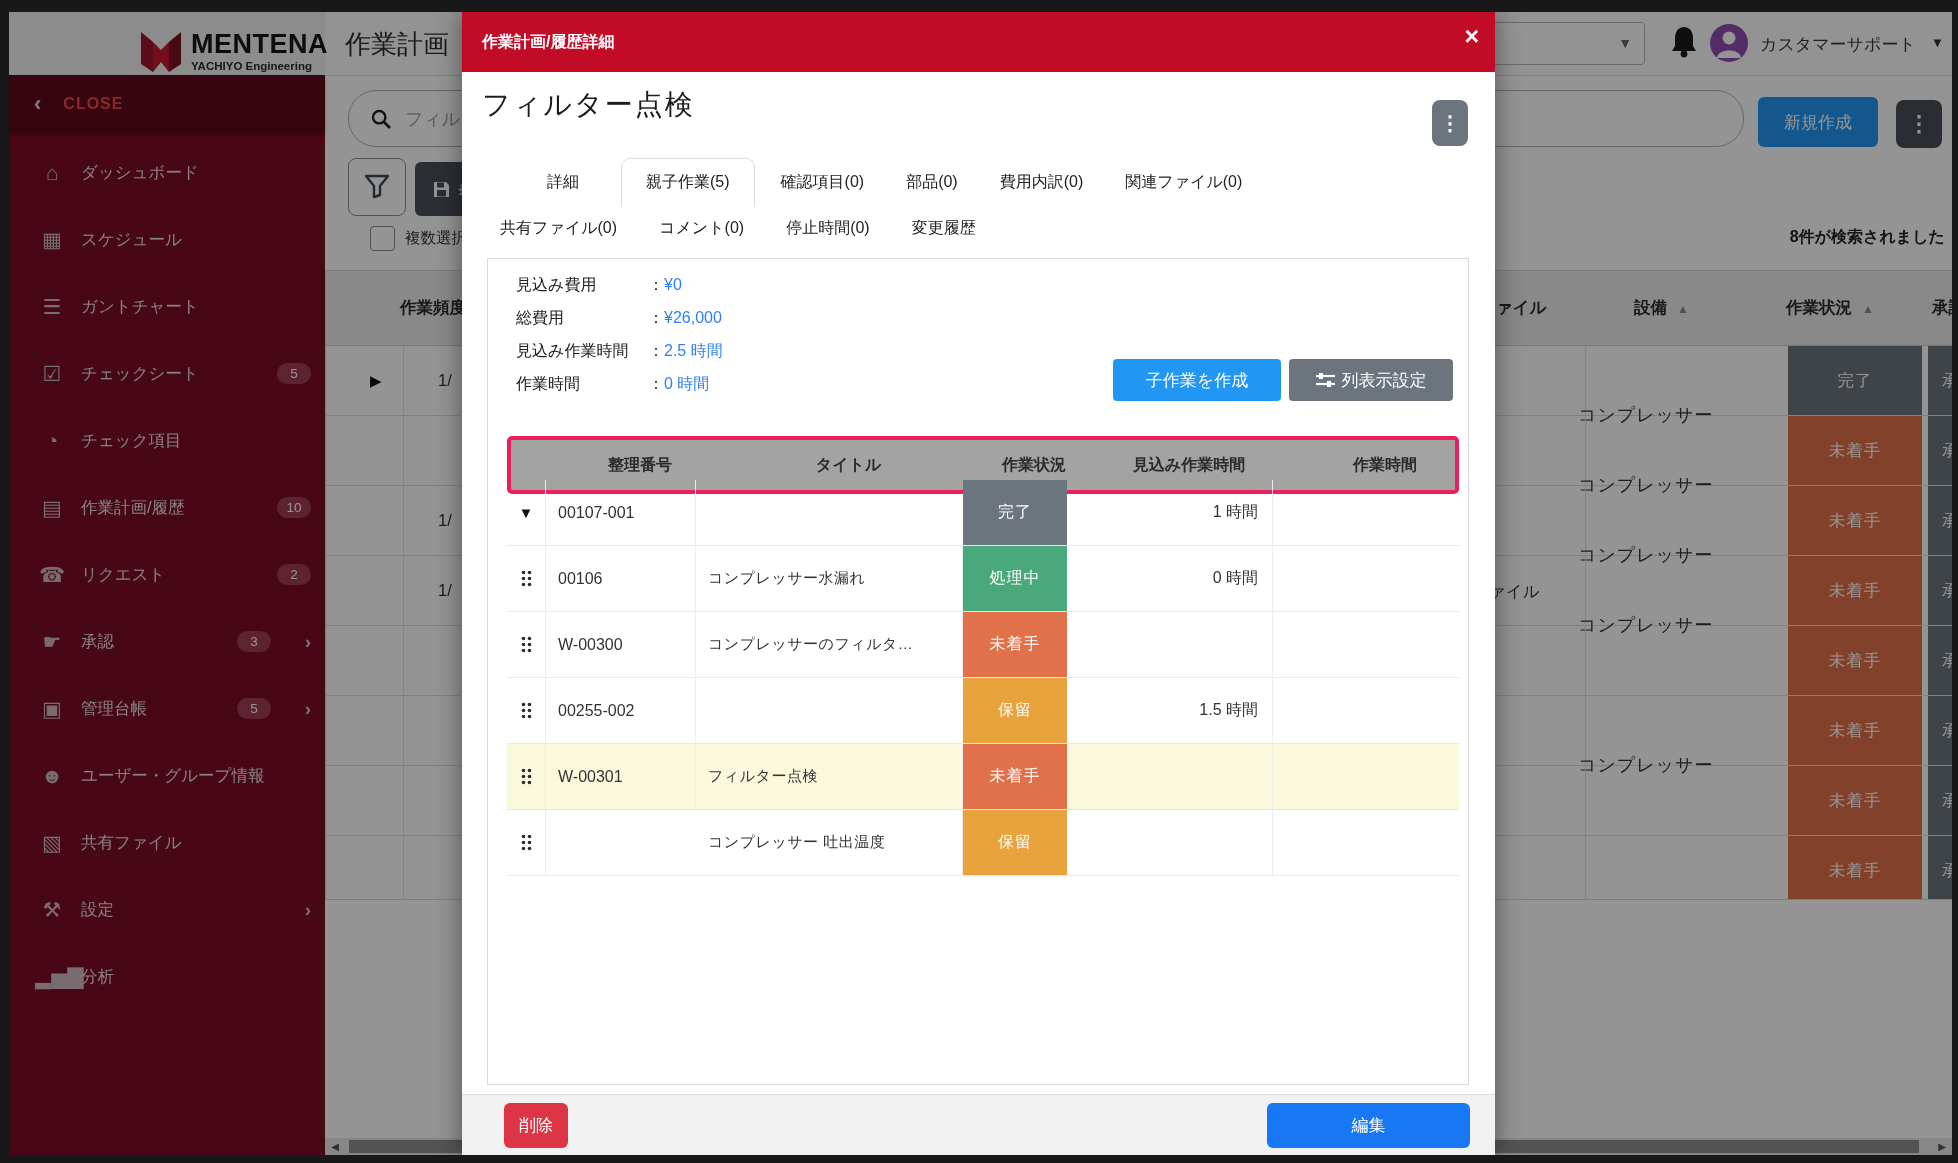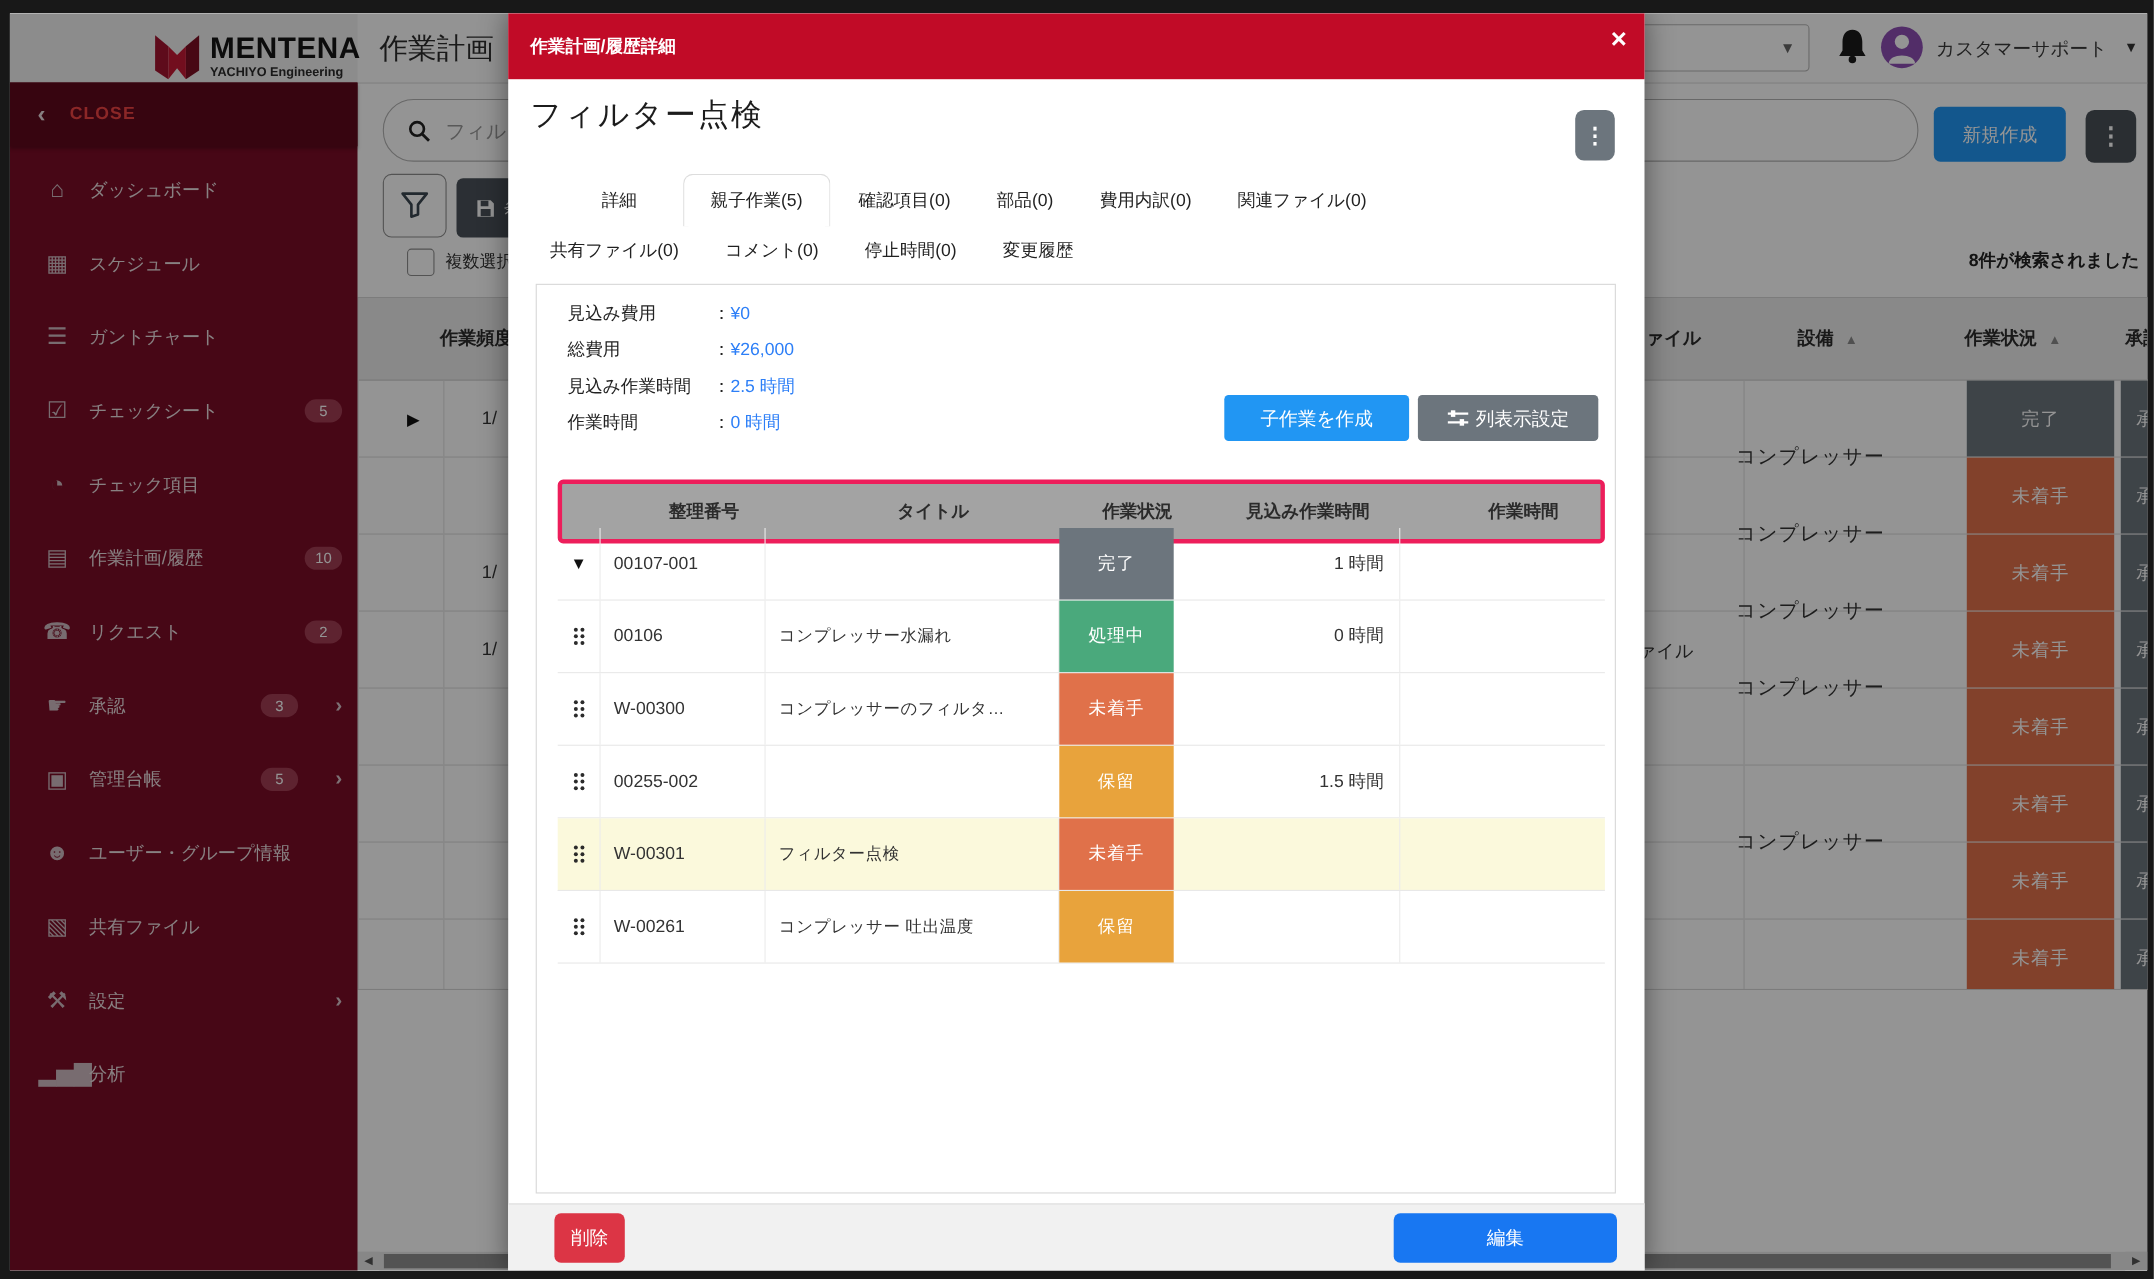--- a/index.html
+++ b/index.html
@@ -461,21 +461,20 @@
             <div class="m-cell m-vline m-handle" style="left: 0px; width: 39px;">
               <svg width="11" height="17" viewBox="0 0 11 17">
                 <circle cx="2.5" cy="2.5" r="1.8" fill="#2b2b2b"></circle>
                 <circle cx="8.5" cy="2.5" r="1.8" fill="#2b2b2b"></circle>
                 <circle cx="2.5" cy="8.5" r="1.8" fill="#2b2b2b"></circle>
                 <circle cx="8.5" cy="8.5" r="1.8" fill="#2b2b2b"></circle>
                 <circle cx="2.5" cy="14.5" r="1.8" fill="#2b2b2b"></circle>
                 <circle cx="8.5" cy="14.5" r="1.8" fill="#2b2b2b"></circle>
               </svg>
             </div>
-            <div class="m-cell m-vline m-id" style="left: 39px; width: 150px;">W-00261</div>
             <div class="m-cell m-vline m-title-cell" style="left: 189px; width: 267px;">コンプレッサー 吐出温度</div>
             <div class="m-cell m-status" style="left: 456px; width: 104px; background: rgb(232, 163, 60);">保留</div>
             <div class="m-cell m-vline m-est" style="left: 560px; width: 206px;"></div>
             <div class="m-cell" style="left: 766px; width: 186px;"></div>
           </div>
         </div>
     </div>
 
     <div class="m-footer">
       <button class="del-btn">削除</button>

